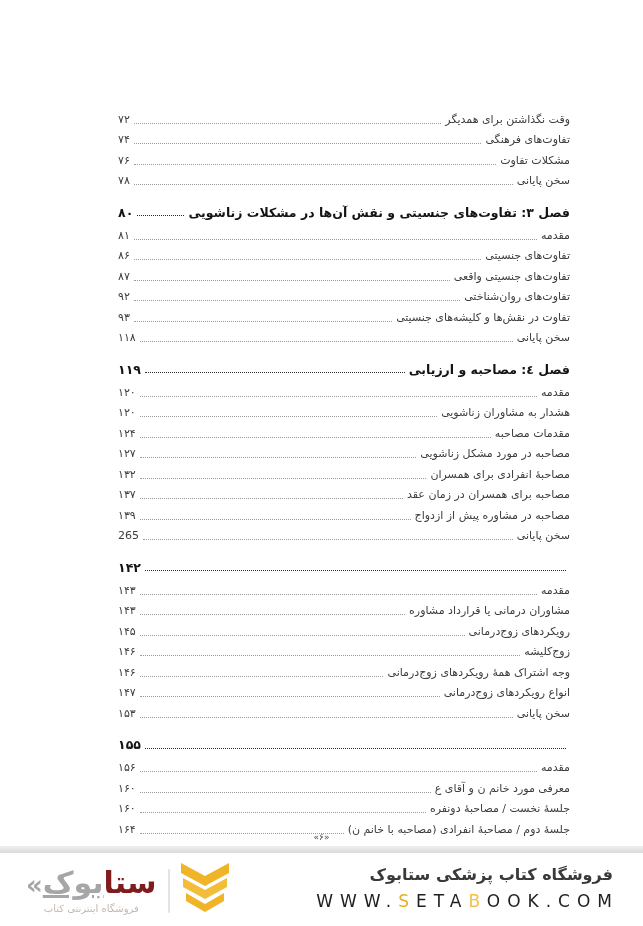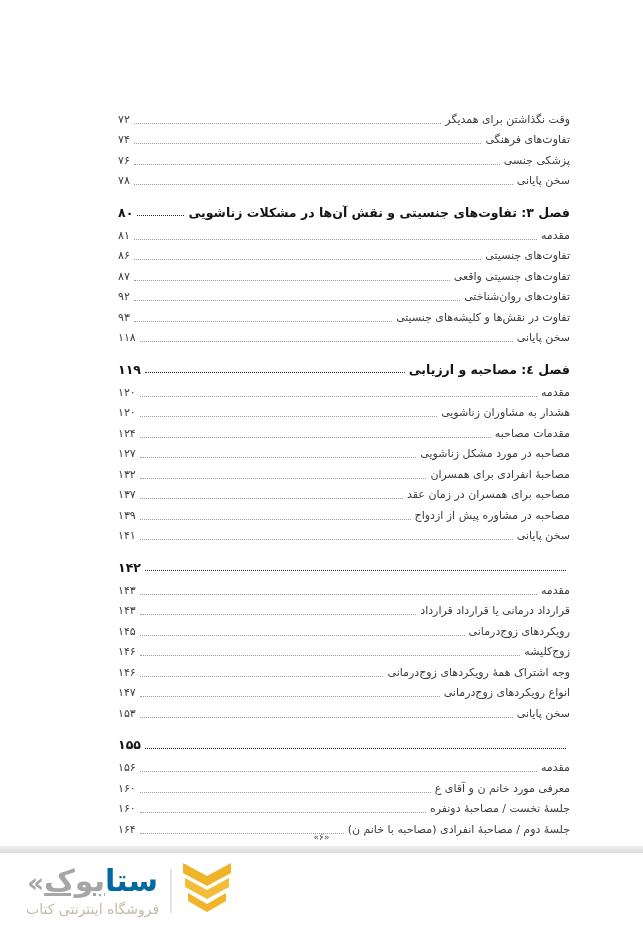--- a/index.html
+++ b/index.html
@@ -80,27 +80,27 @@
   .footer-left{
     position:absolute;top:10px;left:26px;
     display:flex;align-items:center;
   }
   .brand-stack{display:flex;flex-direction:column;align-items:center;}
   .wordmark{
     direction:rtl;display:flex;align-items:flex-end;
     font-weight:bold;font-size:30px;line-height:1;
     letter-spacing:0;
   }
-  .wm-start{color:#0369a1;}
+  .wm-start{color:#7f1d1d;}
   .wm-end{color:#a6a6a6;text-decoration:underline;}
   .wm-quote{color:#a6a6a6;direction:ltr;font-size:26px;line-height:1;margin-top:2px;}
   .tagline{
     direction:rtl;
     margin-top:5px;
-    font-size:14px;color:#c3baa8;
+    font-size:10px;color:#c3baa8;
     white-space:nowrap;
   }
   .brand-divider{
     width:2px;height:44px;background:#e3e3e3;
     margin:0 11px;border-radius:1px;
   }
   .chevron-icon{display:block;}
 </style>
 </head>
 <body>
@@ -113,21 +113,21 @@
           <span class="t">وقت نگذاشتن برای همدیگر</span>
           <span class="leader"></span>
           <span class="pg">۷۲</span>
         </div>
         <div class="toc-row toc-item">
           <span class="t">تفاوت‌های فرهنگی</span>
           <span class="leader"></span>
           <span class="pg">۷۴</span>
         </div>
         <div class="toc-row toc-item">
-          <span class="t">پزشکی جنسی</span>
+          <span class="t">مشکلات تفاوت</span>
           <span class="leader"></span>
           <span class="pg">۷۶</span>
         </div>
         <div class="toc-row toc-item">
           <span class="t">سخن پایانی</span>
           <span class="leader"></span>
           <span class="pg">۷۸</span>
         </div>
       </div>
       <div>
@@ -204,35 +204,35 @@
           <span class="pg">۱۳۷</span>
         </div>
         <div class="toc-row toc-item">
           <span class="t">مصاحبه در مشاوره پیش از ازدواج</span>
           <span class="leader"></span>
           <span class="pg">۱۳۹</span>
         </div>
         <div class="toc-row toc-item">
           <span class="t">سخن پایانی</span>
           <span class="leader"></span>
-          <span class="pg">۱۴۱</span>
+          <span class="pg">265</span>
         </div>
       </div>
       <div>
         <div class="toc-row toc-heading">
           <span class="leader"></span>
           <span class="pg">۱۴۲</span>
         </div>
         <div class="toc-row toc-item">
           <span class="t">مقدمه</span>
           <span class="leader"></span>
           <span class="pg">۱۴۳</span>
         </div>
         <div class="toc-row toc-item">
-          <span class="t">قرارداد درمانی یا قرارداد قرارداد</span>
+          <span class="t">مشاوران درمانی یا قرارداد مشاوره</span>
           <span class="leader"></span>
           <span class="pg">۱۴۳</span>
         </div>
         <div class="toc-row toc-item">
           <span class="t">رویکردهای زوج‌درمانی</span>
           <span class="leader"></span>
           <span class="pg">۱۴۵</span>
         </div>
         <div class="toc-row toc-item">
           <span class="t">زوج‌کلیشه</span>
@@ -283,20 +283,24 @@
       </div>
     </div>
 
   <div class="page-marker">«۶»</div>
 
   <div class="page-edge"></div>
 </div>
 
 <div class="footer">
 
+  <div class="footer-right">
+    <div class="store-title">فروشگاه کتاب پزشکی ستابوک</div>
+    <div class="store-url"><span>WWW.</span><span class="hl-s">S</span><span>ETA</span><span class="hl-b">B</span><span>OOK</span><span>.COM</span></div>
+  </div>
 
   <div class="footer-left">
     <div class="brand-stack">
       <div class="wordmark">
         <span class="wm-start">ستا</span>
         <span class="wm-end">بوک</span>
         <span class="wm-quote">«</span>
       </div>
       <div class="tagline">فروشگاه اینترنتی کتاب</div>
     </div>

